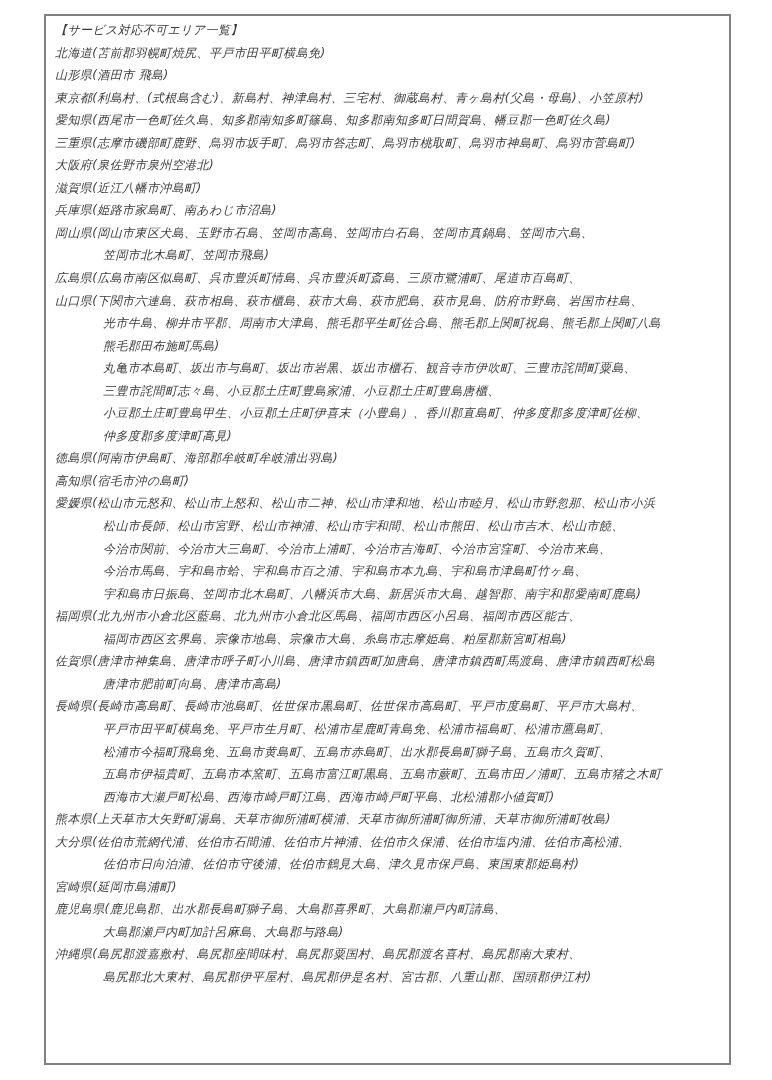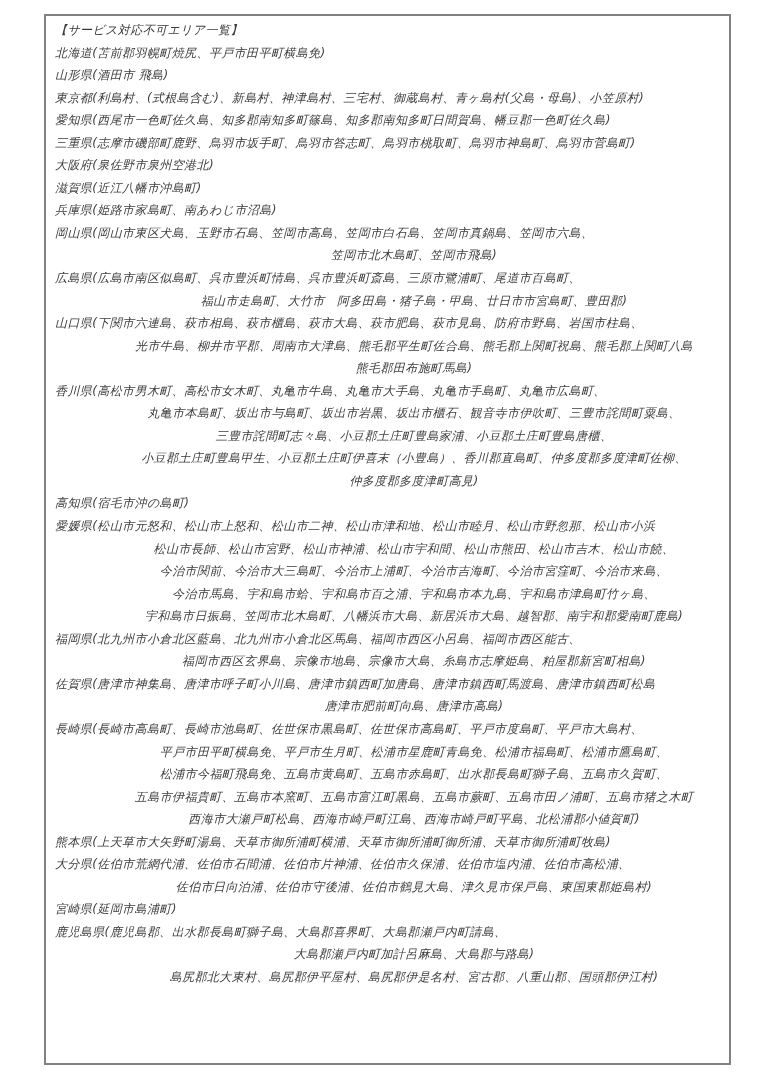--- a/index.html
+++ b/index.html
@@ -29,21 +29,20 @@
   .line {
     font-size: 12px;
     line-height: 22.55px;
     color: #3d3d3d;
     white-space: nowrap;
     letter-spacing: 0.4px;
     font-style: italic;
   }
   .line.indent {
     padding-left: 48px;
-    text-align: center;
   }
   .line.title {
     color: #3a3a3a;
   }
 </style>
 </head>
 <body>
 
 <div class="page-frame">
   <div class="line title">【サービス対応不可エリア一覧】</div>
@@ -52,29 +51,28 @@
       <div class="line">山形県(酒田市 飛島)</div>
       <div class="line">東京都(利島村、(式根島含む)、新島村、神津島村、三宅村、御蔵島村、青ヶ島村(父島・母島)、小笠原村)</div>
       <div class="line">愛知県(西尾市一色町佐久島、知多郡南知多町篠島、知多郡南知多町日間賀島、幡豆郡一色町佐久島)</div>
       <div class="line">三重県(志摩市磯部町鹿野、鳥羽市坂手町、鳥羽市答志町、鳥羽市桃取町、鳥羽市神島町、鳥羽市菅島町)</div>
       <div class="line">大阪府(泉佐野市泉州空港北)</div>
       <div class="line">滋賀県(近江八幡市沖島町)</div>
       <div class="line">兵庫県(姫路市家島町、南あわじ市沼島)</div>
       <div class="line">岡山県(岡山市東区犬島、玉野市石島、笠岡市高島、笠岡市白石島、笠岡市真鍋島、笠岡市六島、</div>
       <div class="line indent">笠岡市北木島町、笠岡市飛島)</div>
       <div class="line">広島県(広島市南区似島町、呉市豊浜町情島、呉市豊浜町斎島、三原市鷺浦町、尾道市百島町、</div>
-      <div class="line indent">福山市走島町、大竹市　阿多田島・猪子島・甲島、廿日市市宮島町、豊田郡)</div>
       <div class="line">山口県(下関市六連島、萩市相島、萩市櫃島、萩市大島、萩市肥島、萩市見島、防府市野島、岩国市柱島、</div>
       <div class="line indent">光市牛島、柳井市平郡、周南市大津島、熊毛郡平生町佐合島、熊毛郡上関町祝島、熊毛郡上関町八島</div>
       <div class="line indent">熊毛郡田布施町馬島)</div>
-      <div class="line">香川県(高松市男木町、高松市女木町、丸亀市牛島、丸亀市大手島、丸亀市手島町、丸亀市広島町、</div>
       <div class="line indent">丸亀市本島町、坂出市与島町、坂出市岩黒、坂出市櫃石、観音寺市伊吹町、三豊市詫間町粟島、</div>
       <div class="line indent">三豊市詫間町志々島、小豆郡土庄町豊島家浦、小豆郡土庄町豊島唐櫃、</div>
       <div class="line indent">小豆郡土庄町豊島甲生、小豆郡土庄町伊喜末（小豊島）、香川郡直島町、仲多度郡多度津町佐柳、</div>
       <div class="line indent">仲多度郡多度津町高見)</div>
+      <div class="line">徳島県(阿南市伊島町、海部郡牟岐町牟岐浦出羽島)</div>
       <div class="line">高知県(宿毛市沖の島町)</div>
       <div class="line">愛媛県(松山市元怒和、松山市上怒和、松山市二神、松山市津和地、松山市睦月、松山市野忽那、松山市小浜</div>
       <div class="line indent">松山市長師、松山市宮野、松山市神浦、松山市宇和間、松山市熊田、松山市吉木、松山市饒、</div>
       <div class="line indent">今治市関前、今治市大三島町、今治市上浦町、今治市吉海町、今治市宮窪町、今治市来島、</div>
       <div class="line indent">今治市馬島、宇和島市蛤、宇和島市百之浦、宇和島市本九島、宇和島市津島町竹ヶ島、</div>
       <div class="line indent">宇和島市日振島、笠岡市北木島町、八幡浜市大島、新居浜市大島、越智郡、南宇和郡愛南町鹿島)</div>
       <div class="line">福岡県(北九州市小倉北区藍島、北九州市小倉北区馬島、福岡市西区小呂島、福岡市西区能古、</div>
       <div class="line indent">福岡市西区玄界島、宗像市地島、宗像市大島、糸島市志摩姫島、粕屋郡新宮町相島)</div>
       <div class="line">佐賀県(唐津市神集島、唐津市呼子町小川島、唐津市鎮西町加唐島、唐津市鎮西町馬渡島、唐津市鎮西町松島</div>
       <div class="line indent">唐津市肥前町向島、唐津市高島)</div>
@@ -82,15 +80,16 @@
       <div class="line indent">平戸市田平町横島免、平戸市生月町、松浦市星鹿町青島免、松浦市福島町、松浦市鷹島町、</div>
       <div class="line indent">松浦市今福町飛島免、五島市黄島町、五島市赤島町、出水郡長島町獅子島、五島市久賀町、</div>
       <div class="line indent">五島市伊福貴町、五島市本窯町、五島市富江町黒島、五島市蕨町、五島市田ノ浦町、五島市猪之木町</div>
       <div class="line indent">西海市大瀬戸町松島、西海市崎戸町江島、西海市崎戸町平島、北松浦郡小値賀町)</div>
       <div class="line">熊本県(上天草市大矢野町湯島、天草市御所浦町横浦、天草市御所浦町御所浦、天草市御所浦町牧島)</div>
       <div class="line">大分県(佐伯市荒網代浦、佐伯市石間浦、佐伯市片神浦、佐伯市久保浦、佐伯市塩内浦、佐伯市高松浦、</div>
       <div class="line indent">佐伯市日向泊浦、佐伯市守後浦、佐伯市鶴見大島、津久見市保戸島、東国東郡姫島村)</div>
       <div class="line">宮崎県(延岡市島浦町)</div>
       <div class="line">鹿児島県(鹿児島郡、出水郡長島町獅子島、大島郡喜界町、大島郡瀬戸内町請島、</div>
       <div class="line indent">大島郡瀬戸内町加計呂麻島、大島郡与路島)</div>
+      <div class="line">沖縄県(島尻郡渡嘉敷村、島尻郡座間味村、島尻郡粟国村、島尻郡渡名喜村、島尻郡南大東村、</div>
       <div class="line indent">島尻郡北大東村、島尻郡伊平屋村、島尻郡伊是名村、宮古郡、八重山郡、国頭郡伊江村)</div>
     </div>
 </div>
 
 </body></html>

